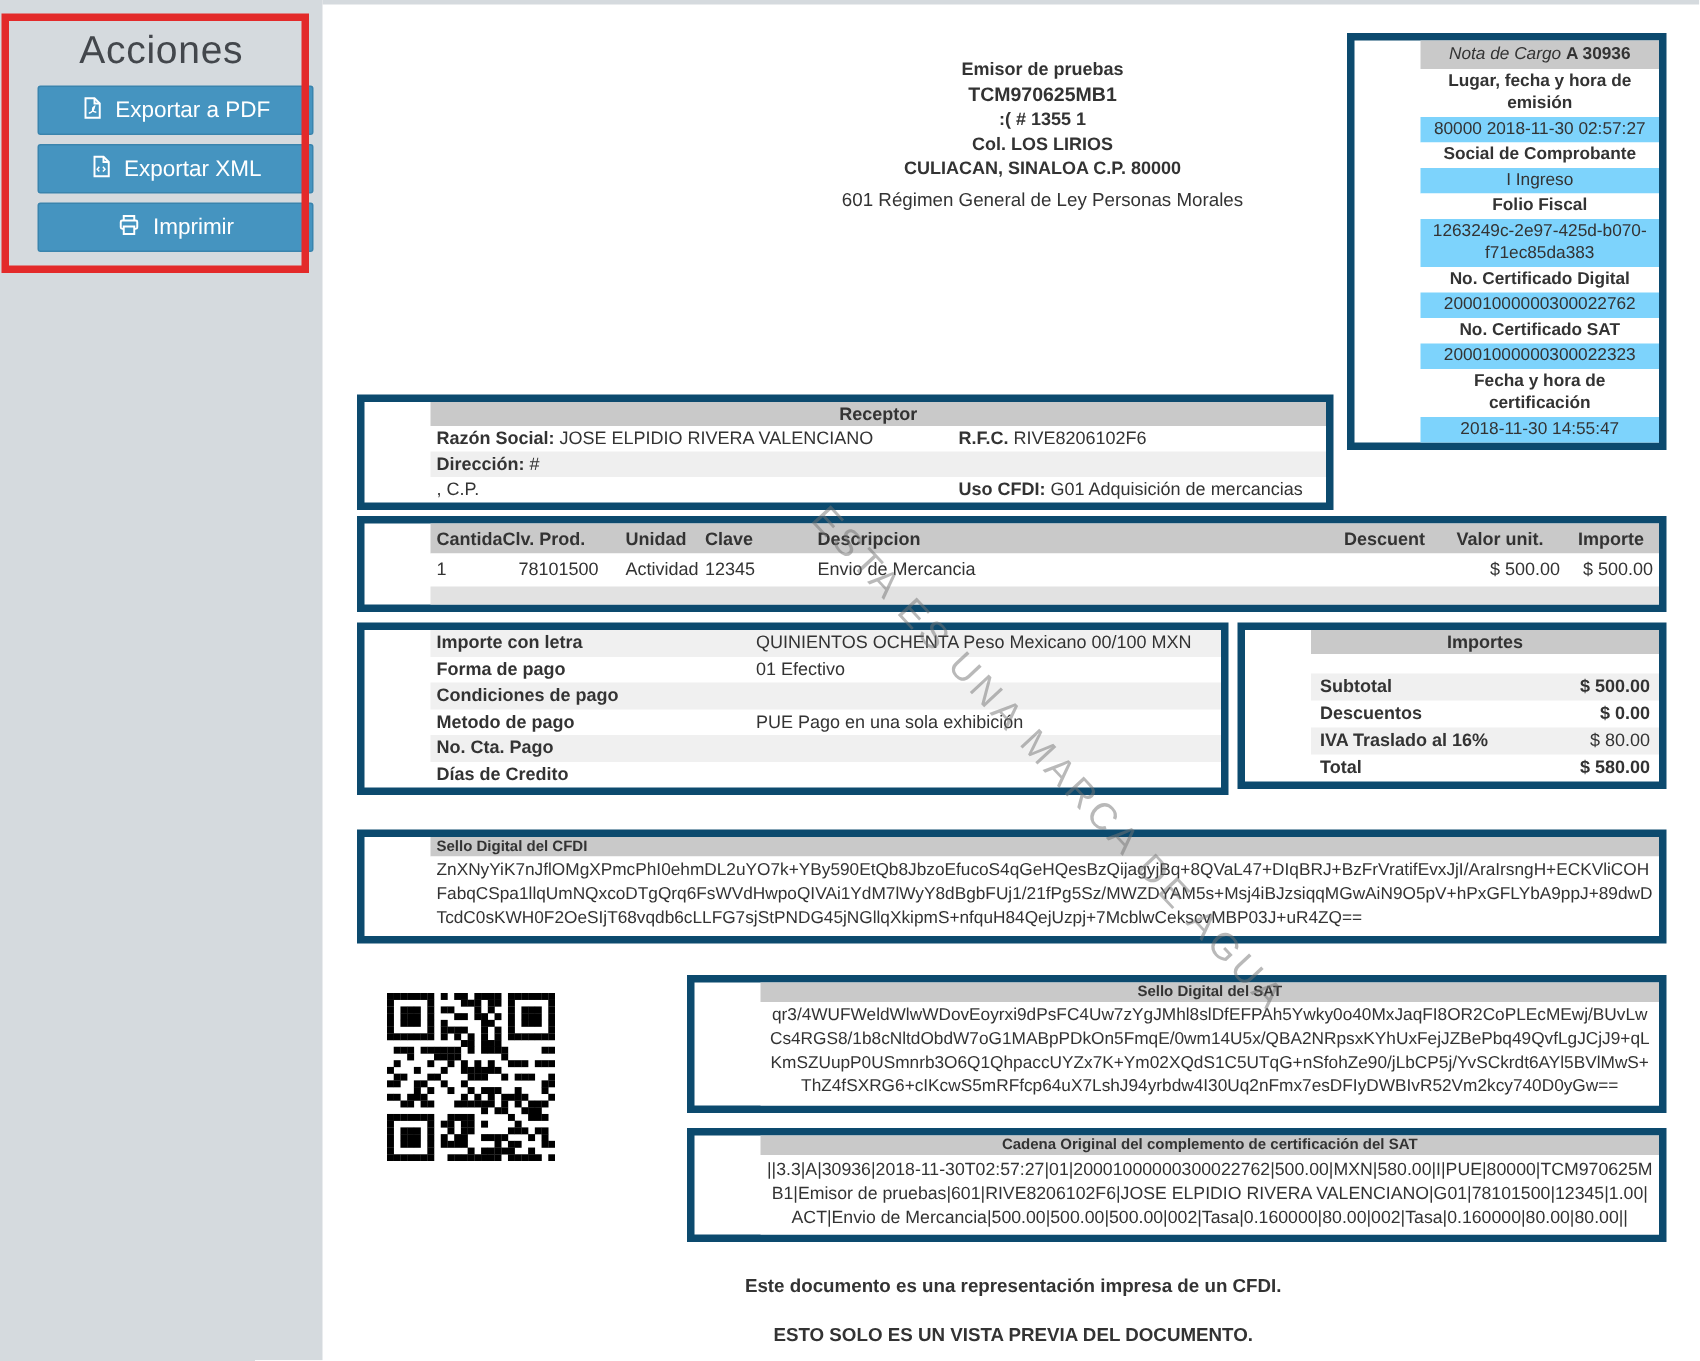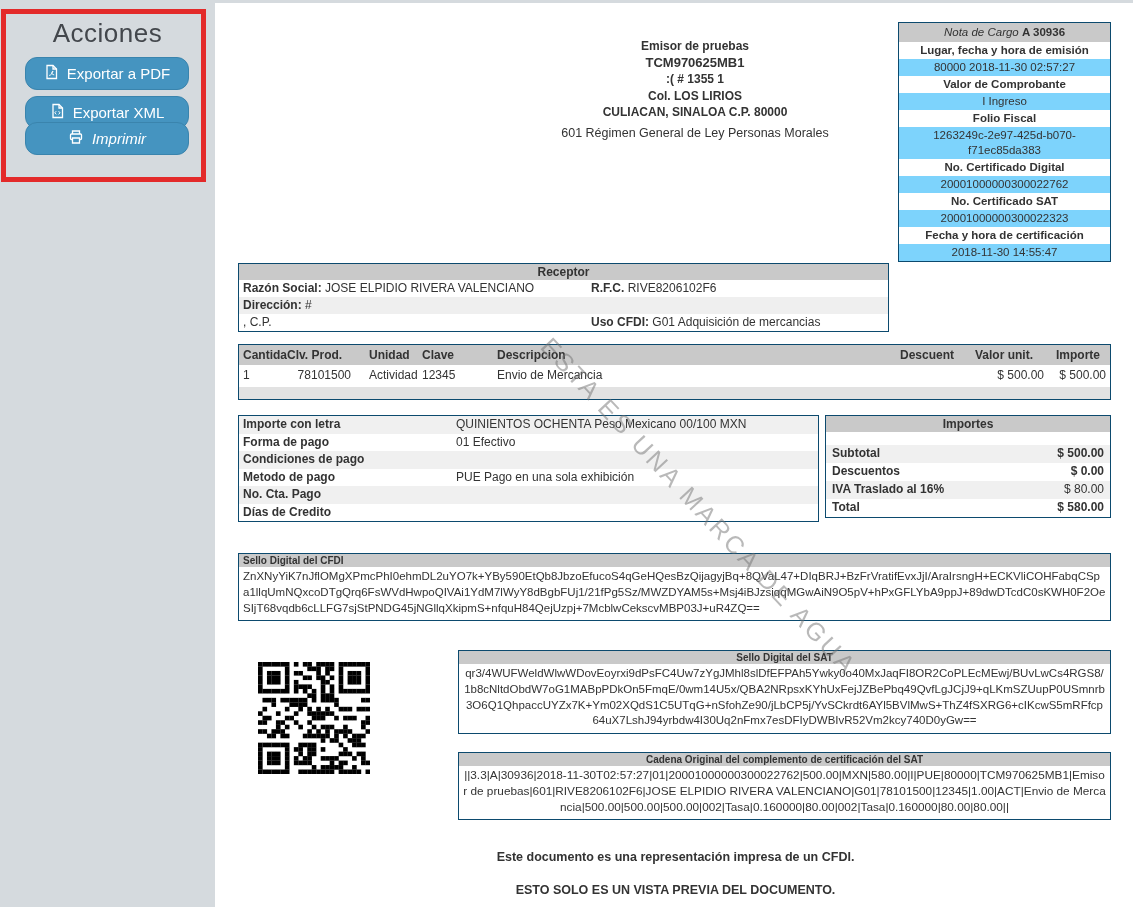--- a/index.html
+++ b/index.html
@@ -5,37 +5,37 @@
   * { margin:0; padding:0; box-sizing:border-box; }
   html,body { background:#fff; }
   body { font-family:"Liberation Sans","DejaVu Sans",sans-serif; color:#333; }
   #canvas { position:relative; width:1133px; height:907px; background:#ffffff; overflow:hidden; }
 
   
   .sidebar { position:absolute; left:0; top:0; width:215px; height:907px; background:#d5dade; z-index:1; }
   .top-strip { position:absolute; left:215px; top:0; width:918px; height:3px; background:#d5dade; }
   .sidebar-title { position:absolute; left:0; top:18px; width:215px; text-align:center;
                    font-size:26px; color:#43474c; letter-spacing:0.5px; }
-  .side-btn { position:absolute; left:25px; width:164px; height:33px;
-              background:#4594c0; border:1px solid #3a84ad; border-radius:12px;
+  .side-btn { position:absolute; left:25px; width:184px; height:33px;
+              background:#4594c0; border:1px solid #3a84ad; border-radius:2px;
               color:#fff; font-size:15px; display:flex; align-items:center; justify-content:center;
               gap:8px; cursor:pointer; }
   .side-btn svg { flex:0 0 auto; }
-  .btn-pdf { top:57px; } .btn-xml { top:96px; } .btn-print { top:122px;font-style:italic; }
+  .btn-pdf { top:57px; } .btn-xml { top:96px; } .btn-print { top:135px; }
   .annotation-box { position:absolute; left:1px; top:9px; width:205px; height:173px;
                     border:5px solid #e32a2a; z-index:10; pointer-events:none; }
 
   
   .watermark { position:absolute; left:556px; top:332px; z-index:3; pointer-events:none;
                transform:rotate(47deg); transform-origin:0 0;
                font-size:25px; letter-spacing:3px; color:rgba(115,115,115,0.5); white-space:nowrap; }
 
   
   .gray-head { background:#c9c9c9; font-weight:bold; }
-  .bordered { border:1px solid #0c4a6e; }
+  .bordered { border:5px solid #0c4a6e;padding-left:44px; }
 
   
   .emisor { position:absolute; left:430px; top:38px; width:530px; text-align:center; z-index:2; }
   .emisor .b { font-weight:bold; font-size:12px; line-height:16.5px; }
   .emisor .rfc { font-size:13px; }
   .emisor .reg { font-size:12.5px; margin-top:5px; font-weight:normal; }
 
   
   .nota { position:absolute; left:898px; top:22px; width:213px; z-index:2; font-size:11.5px; text-align:center; }
   .nota .row { padding:1px 4px; min-height:17px; line-height:15px; display:block; }
@@ -157,21 +157,21 @@
     <div class="reg">601 Régimen General de Ley Personas Morales</div>
   </div>
 
   <div class="nota bordered">
     <div class="row head">
       <span class="it">Nota de Cargo</span>
       <span class="bd">A 30936</span>
     </div>
     <div class="row lbl">Lugar, fecha y hora de emisión</div>
     <div class="row val">80000 2018-11-30 02:57:27</div>
-    <div class="row lbl">Valor de Comprobante</div>
+    <div class="row lbl">Social de Comprobante</div>
     <div class="row val">I Ingreso</div>
     <div class="row lbl">Folio Fiscal</div>
     <div class="row val">1263249c-2e97-425d-b070-f71ec85da383</div>
     <div class="row lbl">No. Certificado Digital</div>
     <div class="row val">20001000000300022762</div>
     <div class="row lbl">No. Certificado SAT</div>
     <div class="row val">20001000000300022323</div>
     <div class="row lbl">Fecha y hora de certificación</div>
     <div class="row val">2018-11-30 14:55:47</div>
   </div>

